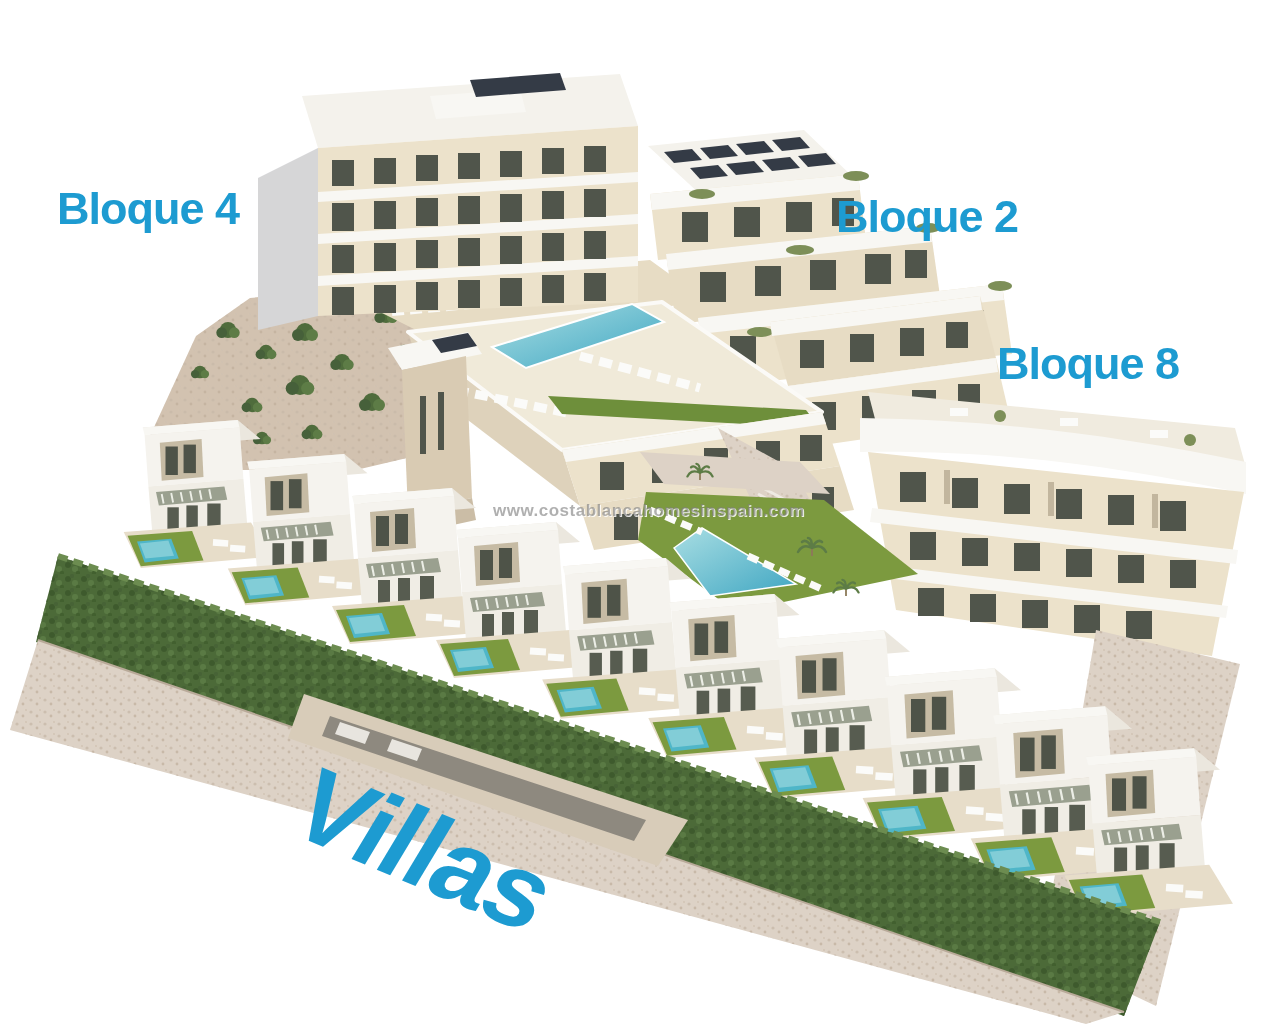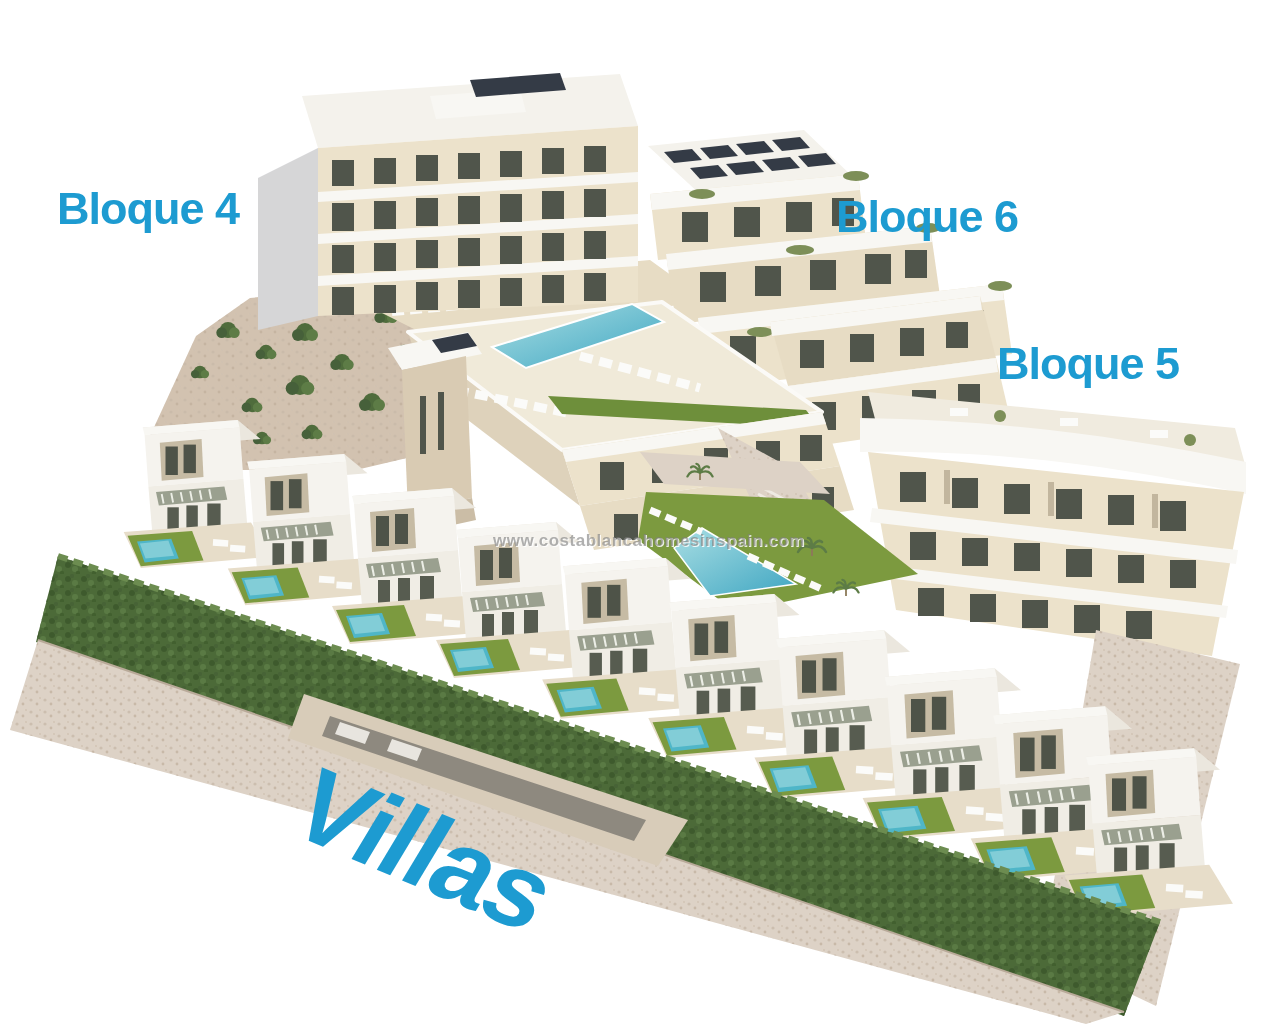--- a/index.html
+++ b/index.html
@@ -343,17 +343,17 @@
 
   <g>
     <path d="M304,694 L688,820 L658,866 L288,738 Z" fill="#d8ccb9"></path>
     <path d="M330,716 L646,820 L634,841 L322,736 Z" fill="#8e897f"></path>
     <path d="M340,722 l30,10 l-5,12 l-30,-10 Z" fill="#e8e5df"></path>
     <path d="M392,739 l30,10 l-5,12 l-30,-10 Z" fill="#e8e5df"></path>
   </g>
 </svg>
 
 <div id="label-bloque4" class="overlay-label bloque" style="left:57px; top:186px;">Bloque 4</div>
-<div id="label-bloque2" class="overlay-label bloque" style="left:836px; top:194px;">Bloque 6</div>
-<div id="label-bloque1" class="overlay-label bloque" style="left:997px; top:341px;">Bloque 5</div>
+<div id="label-bloque2" class="overlay-label bloque" style="left:836px; top:194px;">Bloque 2</div>
+<div id="label-bloque1" class="overlay-label bloque" style="left:997px; top:341px;">Bloque 8</div>
 <div id="label-villas" class="overlay-label" style="left:330px; top:752px;">Villas</div>
-<div id="watermark" style="left:493px; top:531px;">www.costablancahomesinspain.com</div>
+<div id="watermark" style="left:493px; top:501px;">www.costablancahomesinspain.com</div>
 </div>
 
 </body></html>

